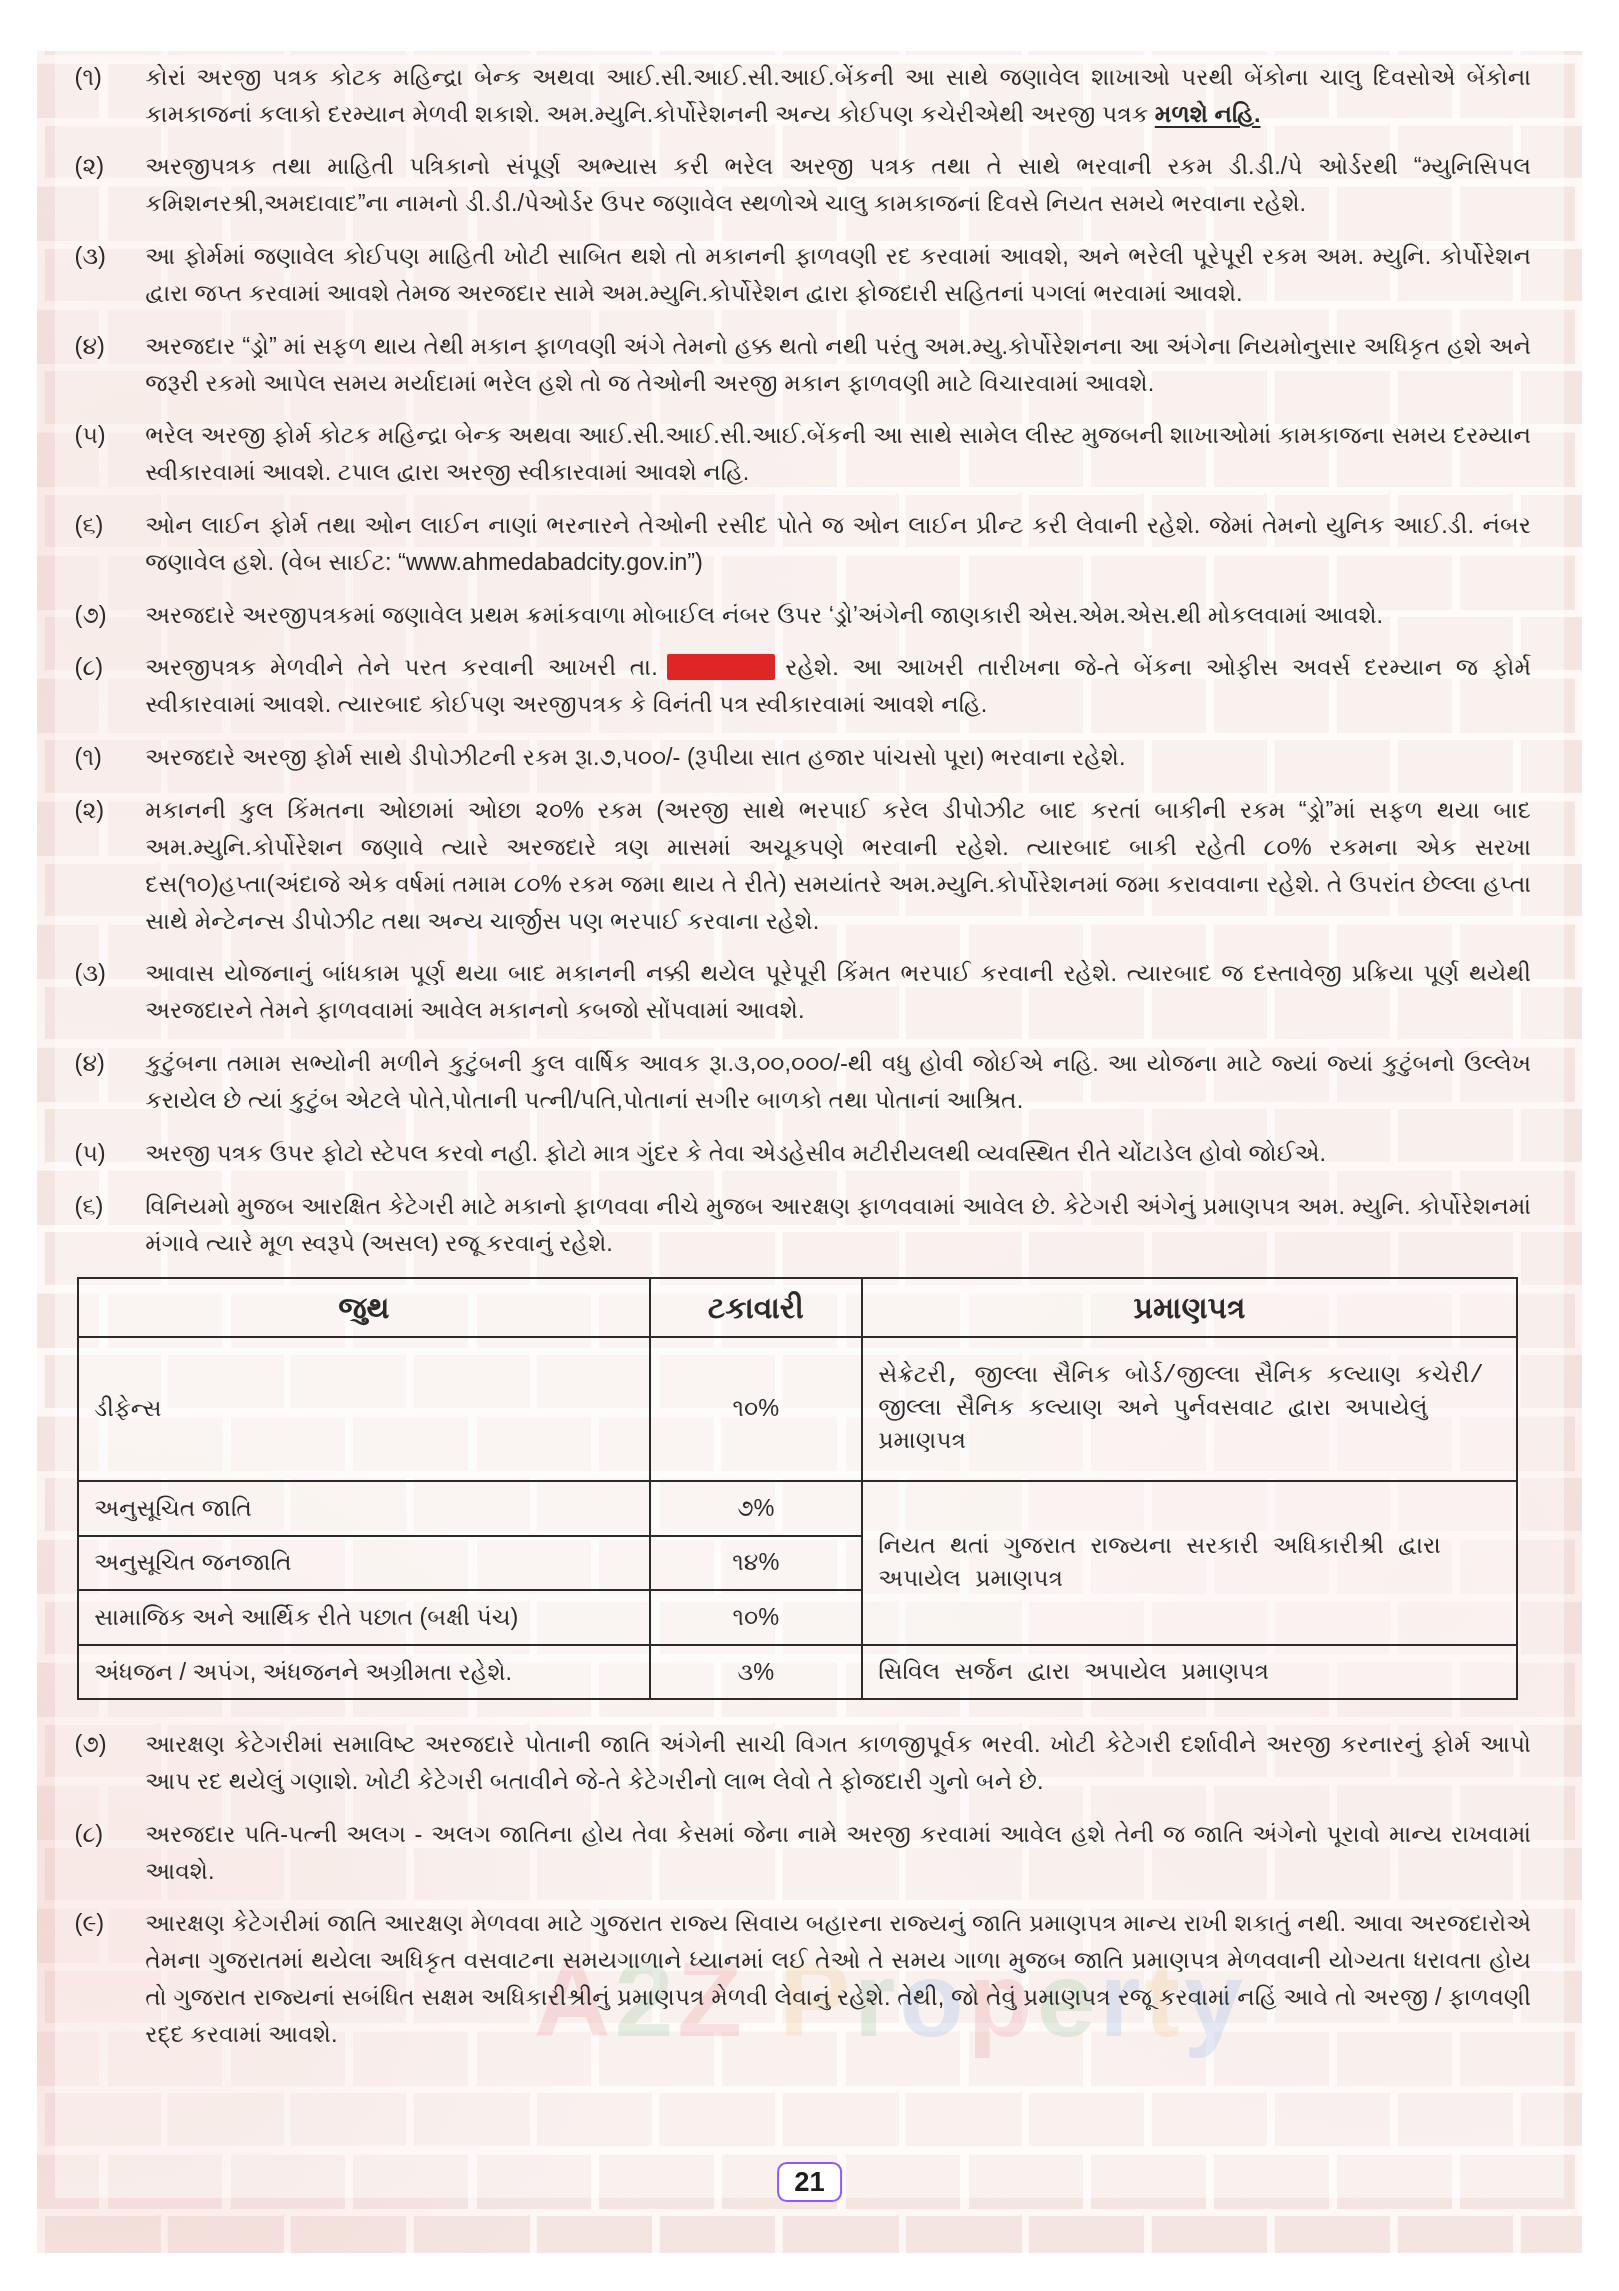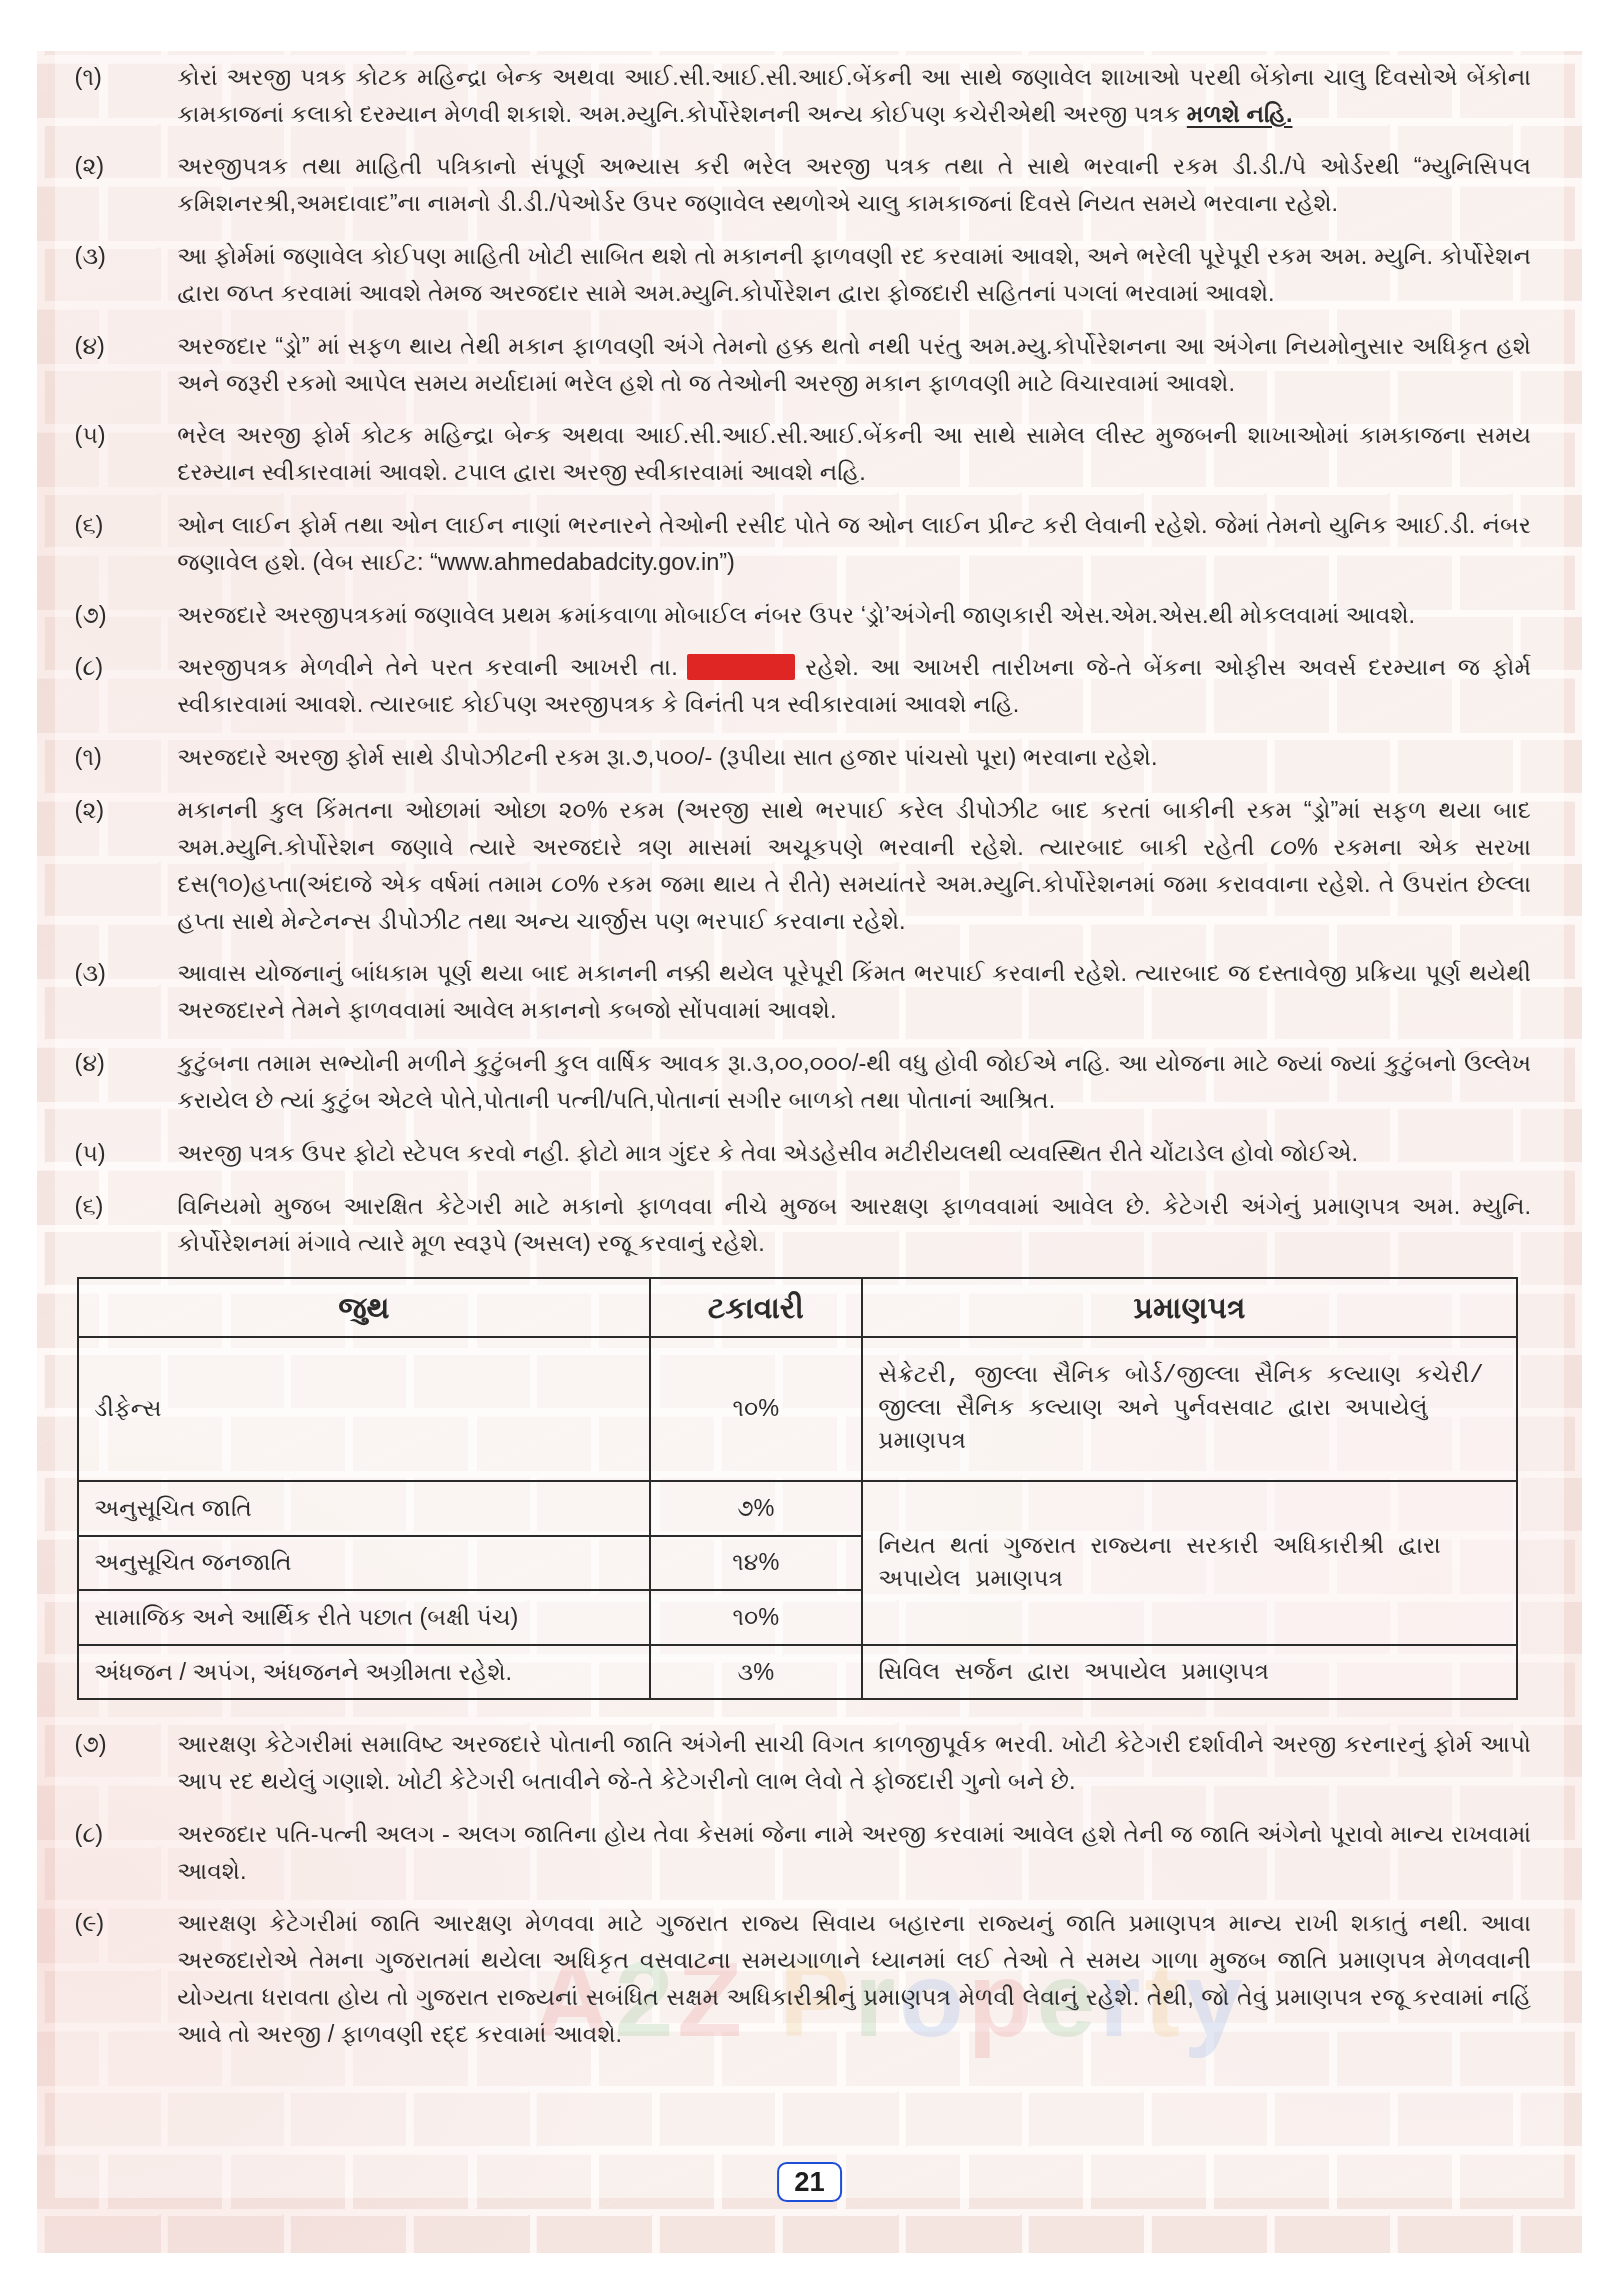--- a/index.html
+++ b/index.html
@@ -32,21 +32,21 @@
     text-align:center;font-size:36px;font-weight:bold;color:#242424;
     margin:9.8px 0 25.5px 0;letter-spacing:1px;
   }
   .sec-title{
     text-align:center;font-size:34px;font-weight:bold;color:#242424;
     margin:25.5px 0 21.6px 0;letter-spacing:1px;
   }
   .list{font-size:23.5px;line-height:37px;}
   .item{display:flex;gap:15.7px;margin-bottom:15.7px;}
   .num{flex:none;width:55px;text-align:left;}
-  .txt{flex:1;text-align:justify;margin-left:32px;}
+  .txt{flex:1;text-align:justify;}
   .seg-u{text-decoration:underline;text-underline-offset:3.9px;font-weight:bold;}
   .redact{
     display:inline-block;width:108px;height:26.5px;border-radius:2px;
     vertical-align:-4.9px;margin:0 9.8px;
   }
   table.res{
     width:99%;border-collapse:collapse;table-layout:fixed;
     margin:7.8px 0 25.5px 2px;font-size:23.5px;line-height:33px;
     border:2.9px solid #2b2b2b;background:rgba(255,255,255,0.25);
   }
@@ -54,21 +54,21 @@
   table.res th{font-weight:bold;text-align:center;font-size:30px;padding:11.8px 7.8px;margin-left:33px;}
   table.res th:nth-child(1){width:40%;}
   table.res th:nth-child(2){width:14%;}
   table.res th:nth-child(3){width:46%;}
   td.c-group{text-align:left;border-radius:12px;}
   td.c-pct{text-align:center;}
   td.c-cert{text-align:left;font-family:Liberation Mono, monospace;}
   tr.tall td{padding-top:21.6px;padding-bottom:21.6px;}
   .page-badge{
     position:absolute;left:50%;bottom:90px;transform:translateX(-50%);
-    background:#ffffff;border:2px solid #1d4ed8;border-radius:9.8px;
+    background:#ffffff;border:2px solid #8b5cf6;border-radius:9.8px;
     padding:2px 15.7px;font-size:27.4px;color:#1d1d1d;font-weight:bold;
   }
   .wm-top{
     position:absolute;left:439px;top:223px;font-size:37px;font-weight:bold;
     color:rgba(125,125,125,0.35);letter-spacing:1px;pointer-events:none;white-space:nowrap;
   }
   .wm-brand{
     position:absolute;left:534px;top:1939px;font-size:106px;font-weight:bold;
     opacity:0.28;letter-spacing:3.9px;pointer-events:none;white-space:nowrap;
   }

